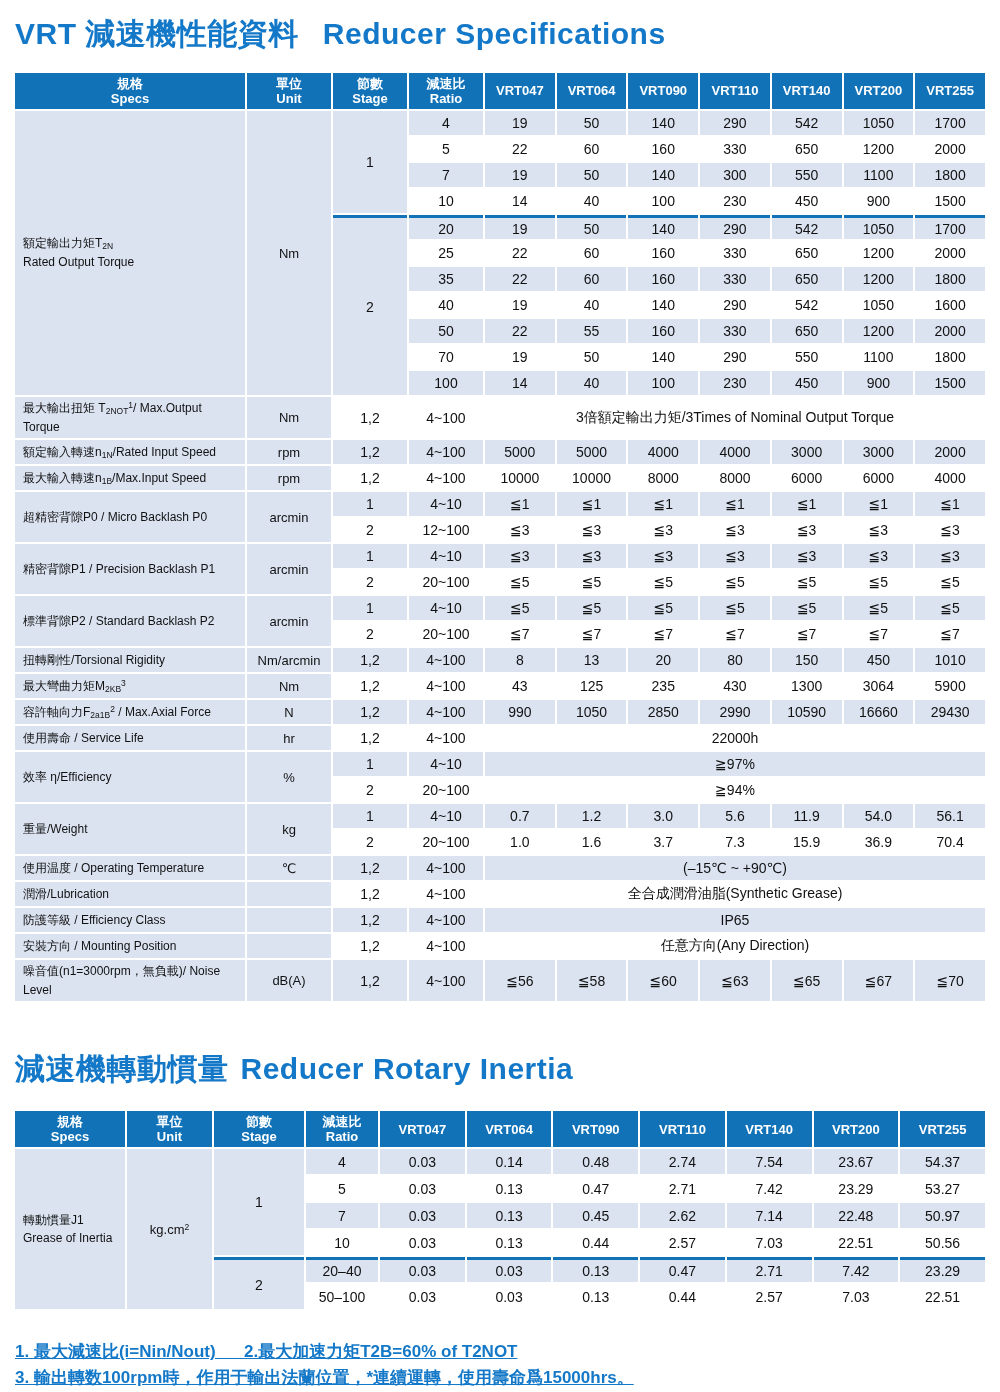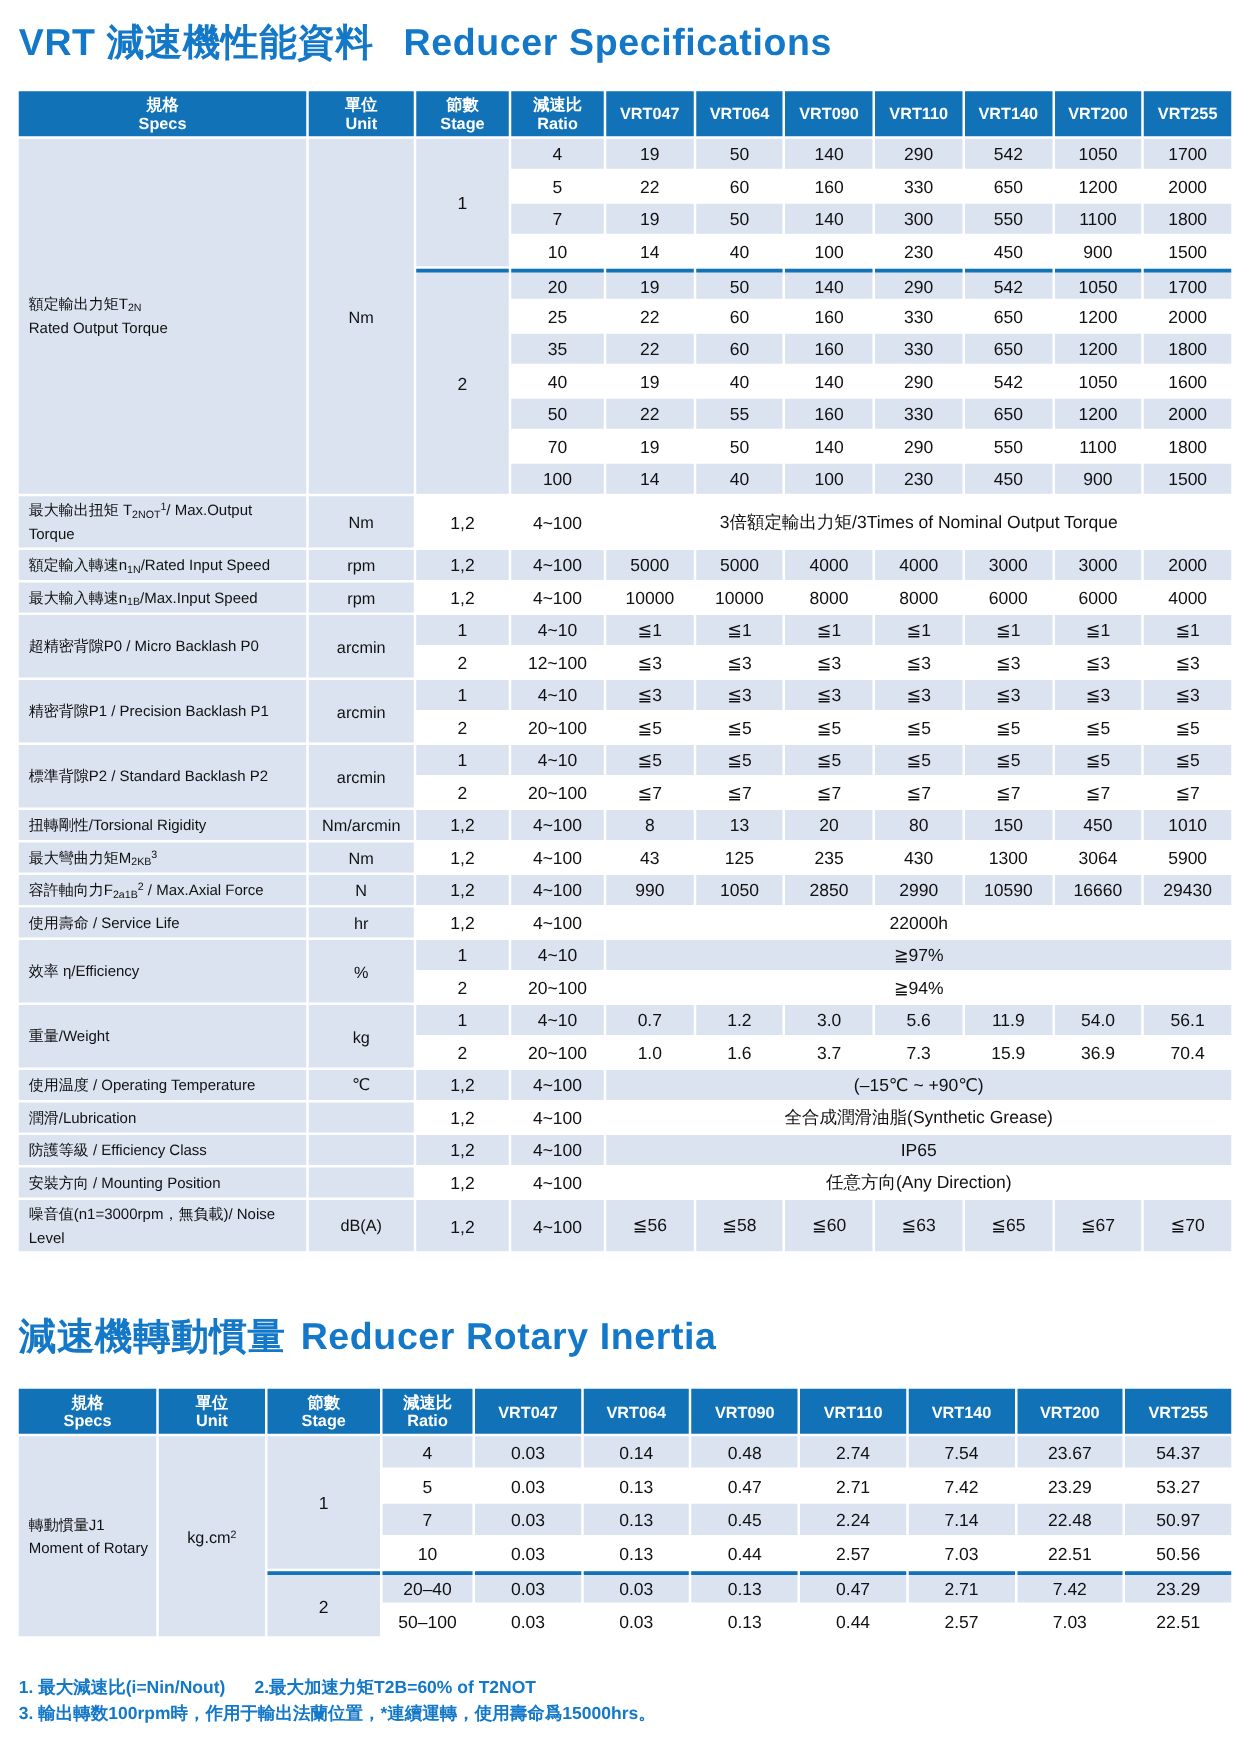--- a/index.html
+++ b/index.html
@@ -68,21 +68,21 @@
   table.spec tr.l td.data-cell{background:var(--row-light);}
   table.spec tr.w td.data-cell{background:#ffffff;}
   table.spec td.data-cell.merged{background:var(--row-light);}
   table.spec td.div-top{border-top:3px solid var(--divider-blue);}
   table.spec sub{font-size:8.5px;line-height:0;vertical-align:-2px;}
   table.spec sup{font-size:8.5px;line-height:0;vertical-align:4px;}
   table.inertia td{height:25px;}
   table.inertia td.label-cell{font-size:12px;}
   .footnotes{margin-top:28px;margin-left:2px;}
   .fn{white-space:pre-wrap;line-height:1.5;}
-  .fn.zh{color:var(--title-blue);font-size:14px;font-weight:bold;}
+  .fn.zh{color:var(--title-blue);font-size:17px;font-weight:bold;text-decoration:underline;}
   .fn.en{color:var(--text-dark);font-size:14.5px;font-weight:normal;}
   .fn-gap{height:12px;}
 </style>
 </head>
 <body>
 
 <div class="page">
 
   <h1 class="title"><span class="t-zh">VRT 減速機性能資料</span><span class="t-en">Reducer Specifications</span></h1>
 
@@ -511,21 +511,21 @@
           <th class="th">VRT064</th>
           <th class="th">VRT090</th>
           <th class="th">VRT110</th>
           <th class="th">VRT140</th>
           <th class="th">VRT200</th>
           <th class="th">VRT255</th>
         </tr>
       </thead>
       <tbody>
         <tr class="l">
-          <td class="label-cell" rowspan="6"><span>轉動慣量J1</span><br><span>Moment of Rotary</span></td>
+          <td class="label-cell" rowspan="6"><span>轉動慣量J1</span><br><span>Grease of Inertia</span></td>
           <td class="unit-cell" rowspan="6"><span>kg.cm</span><sup>2</sup></td>
           <td class="data-cell stage-cell merged" rowspan="4">1</td>
           <td class="data-cell ratio-cell">4</td>
           <td class="data-cell">0.03</td>
           <td class="data-cell">0.14</td>
           <td class="data-cell">0.48</td>
           <td class="data-cell">2.74</td>
           <td class="data-cell">7.54</td>
           <td class="data-cell">23.67</td>
           <td class="data-cell">54.37</td>
@@ -538,21 +538,21 @@
           <td class="data-cell">2.71</td>
           <td class="data-cell">7.42</td>
           <td class="data-cell">23.29</td>
           <td class="data-cell">53.27</td>
         </tr>
         <tr class="l">
           <td class="data-cell ratio-cell">7</td>
           <td class="data-cell">0.03</td>
           <td class="data-cell">0.13</td>
           <td class="data-cell">0.45</td>
-          <td class="data-cell">2.24</td>
+          <td class="data-cell">2.62</td>
           <td class="data-cell">7.14</td>
           <td class="data-cell">22.48</td>
           <td class="data-cell">50.97</td>
         </tr>
         <tr class="w">
           <td class="data-cell ratio-cell">10</td>
           <td class="data-cell">0.03</td>
           <td class="data-cell">0.13</td>
           <td class="data-cell">0.44</td>
           <td class="data-cell">2.57</td>

